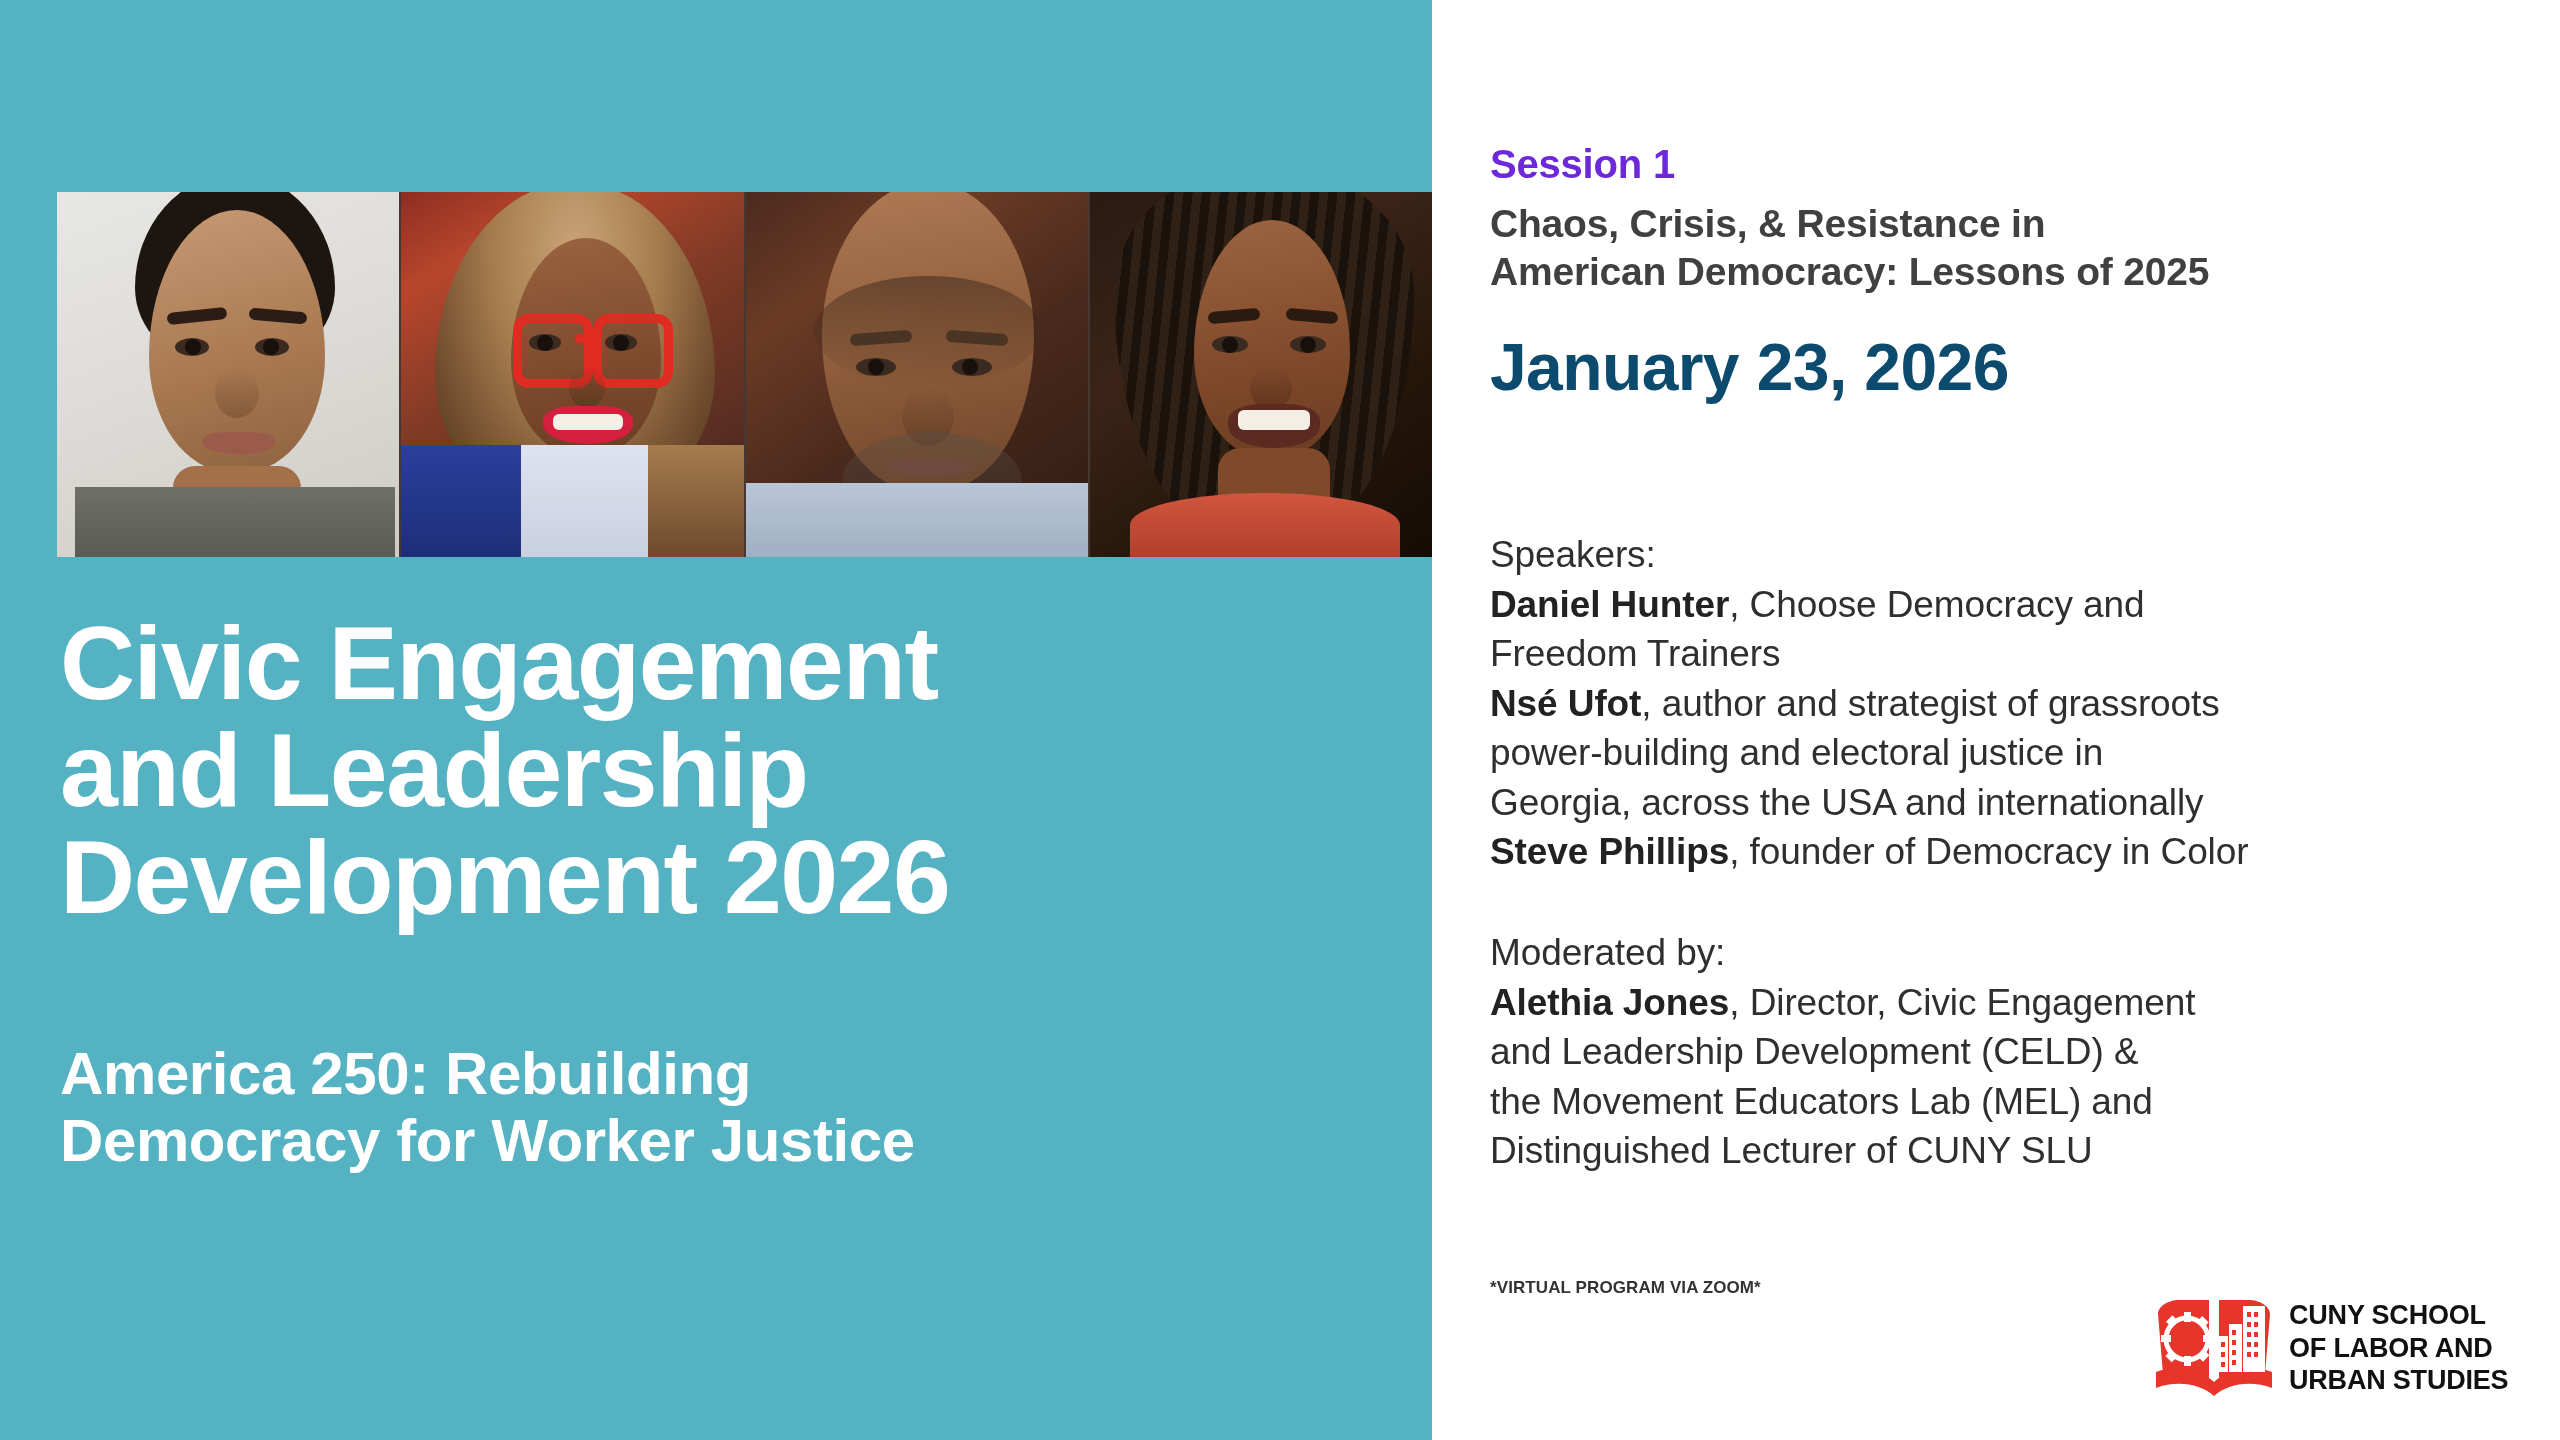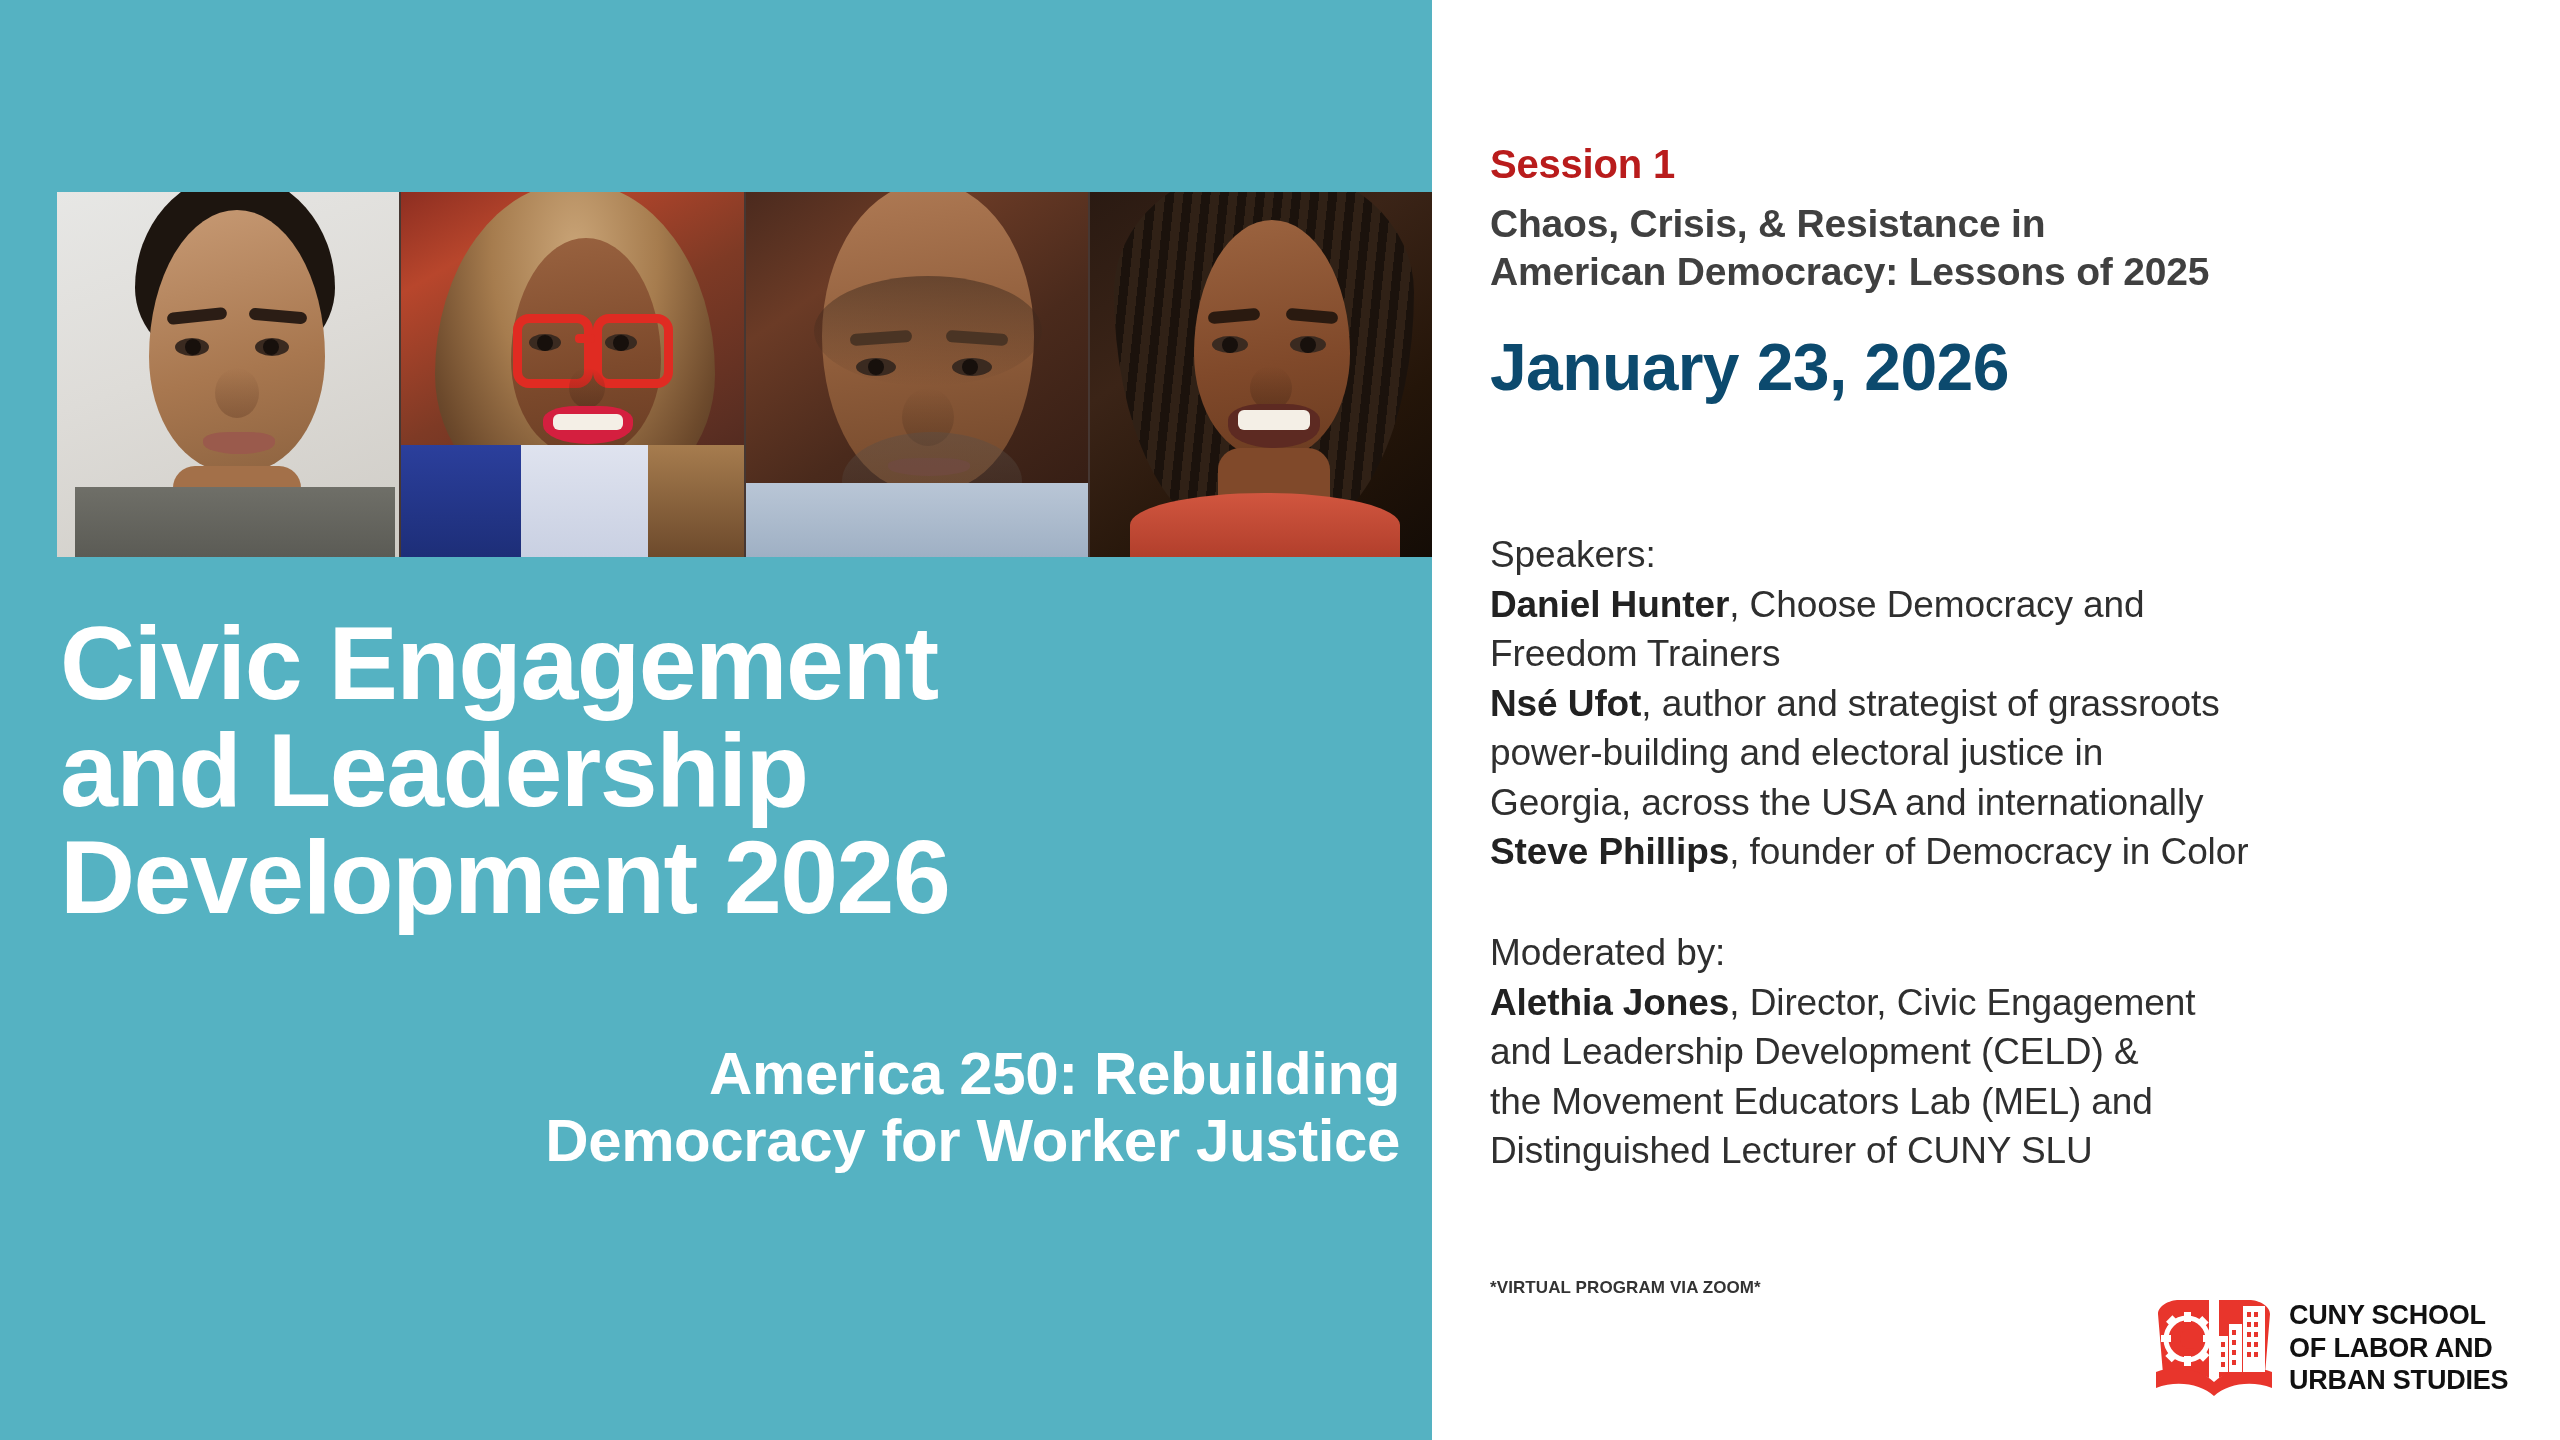--- a/index.html
+++ b/index.html
@@ -102,21 +102,21 @@
     line-height: 1.03;
     font-weight: 700;
     letter-spacing: -1.5px;
     white-space: nowrap;
   }
   #subtitle-block {
     position: absolute;
     left: 60px;
     top: 1040px;
     width: 1340px;
-    text-align: right;
+    text-align: left;
   }
   .subtitle-line {
     color: #ffffff;
     font-size: 60px;
     line-height: 1.12;
     font-weight: 700;
     letter-spacing: -0.4px;
     white-space: nowrap;
   }
 
@@ -124,21 +124,21 @@
   #right-col {
     position: absolute;
     left: 1490px;
     top: 0;
     width: 1040px;
     height: 1440px;
   }
 
   #session-label {
     position:absolute; top:142px; left:0;
-    font-size: 40px; font-weight: 700; color:#b91c1c; letter-spacing:-0.2px;
+    font-size: 40px; font-weight: 700; color:#6d28d9; letter-spacing:-0.2px;
   }
   #session-title { position:absolute; top:200px; left:0; }
   .session-title-line {
     font-size: 39px; font-weight: 700; color:#404040;
     line-height: 1.23; letter-spacing:-0.2px; white-space:nowrap;
   }
   #date-block { position:absolute; top:330px; left:0; }
   .date-line {
     font-size: 66px; font-weight: 700; color:#0c4a6e;
     line-height: 1.14; letter-spacing:-0.6px; white-space:nowrap;

